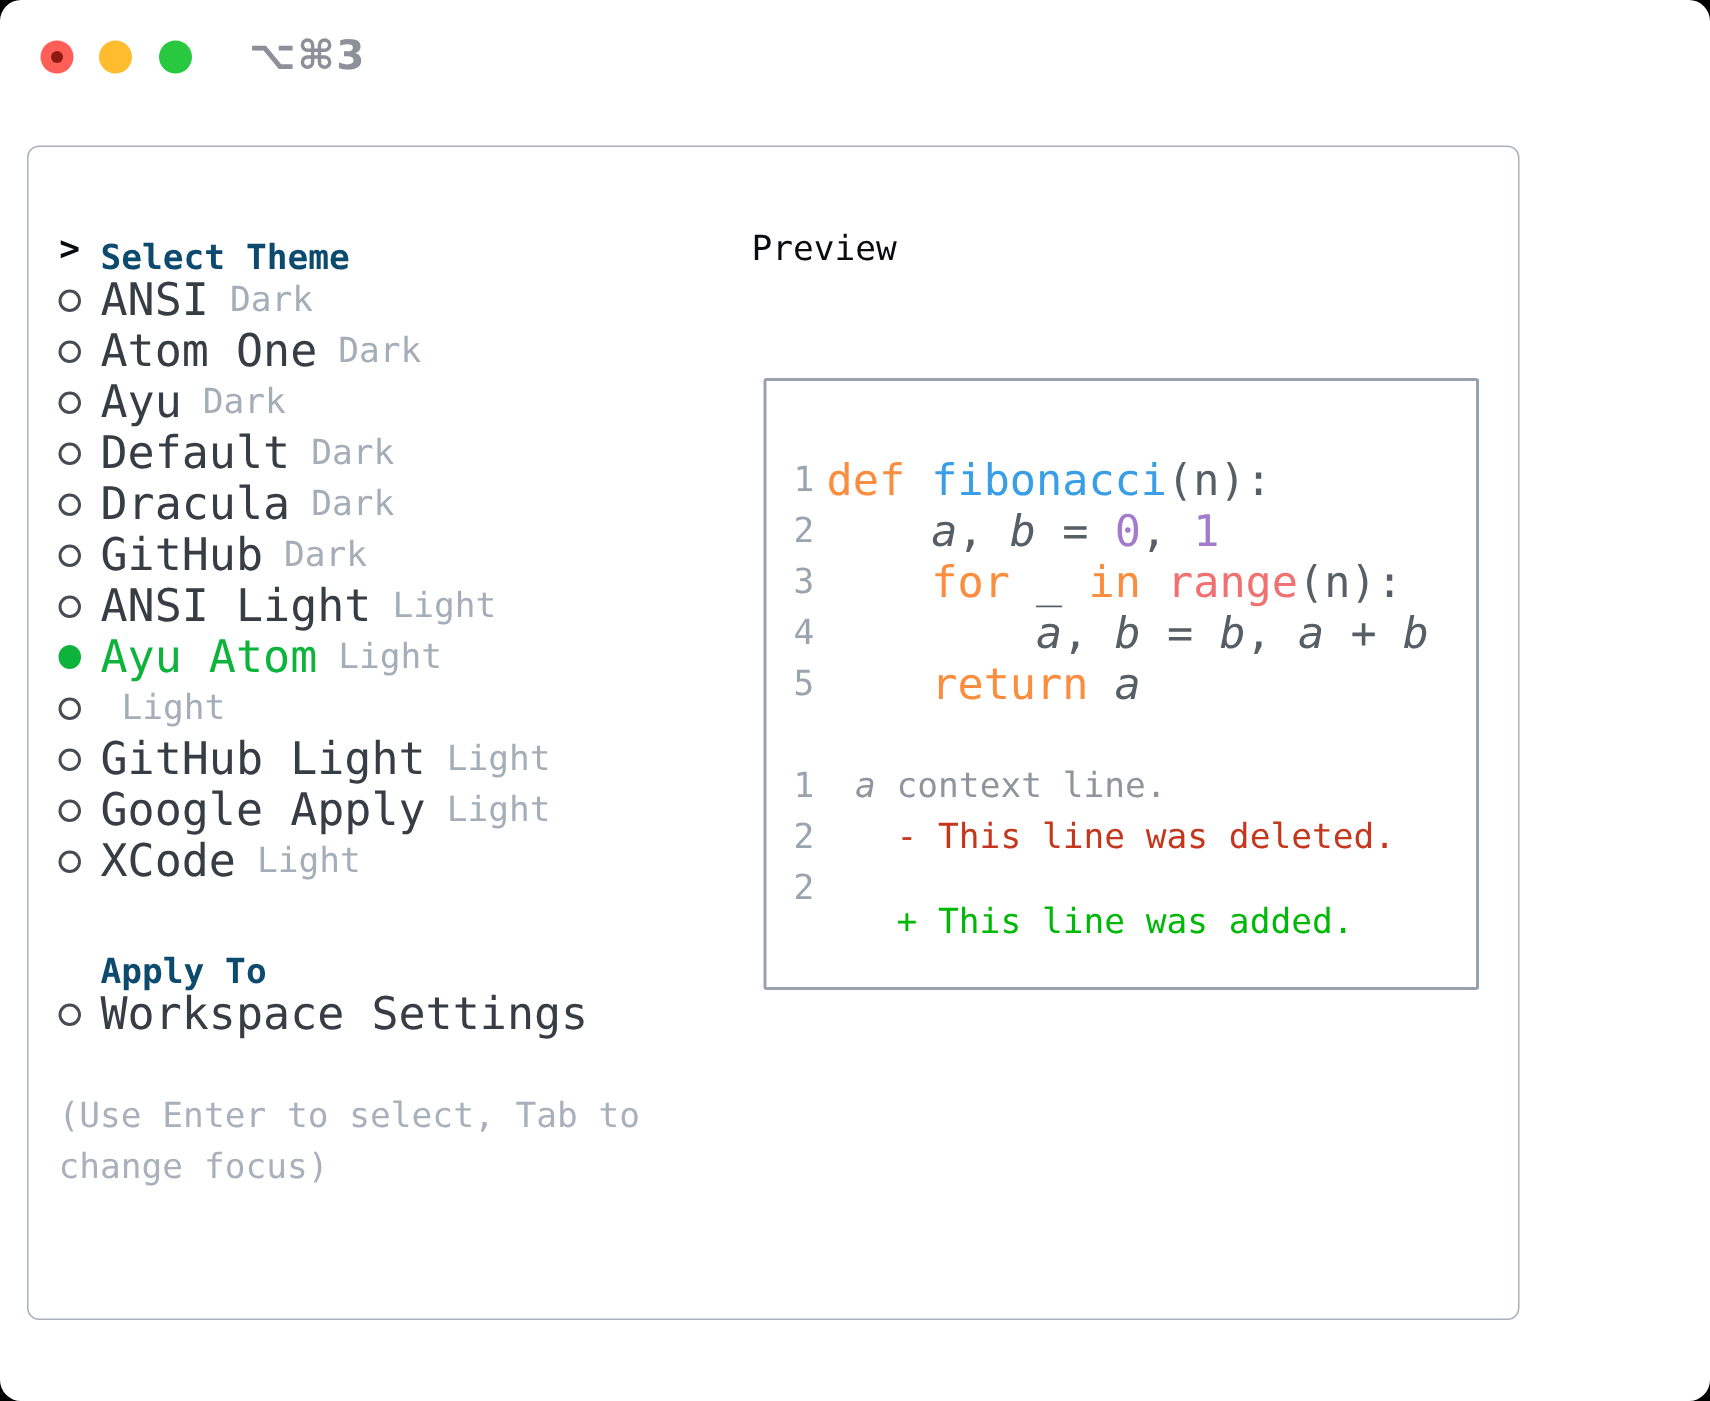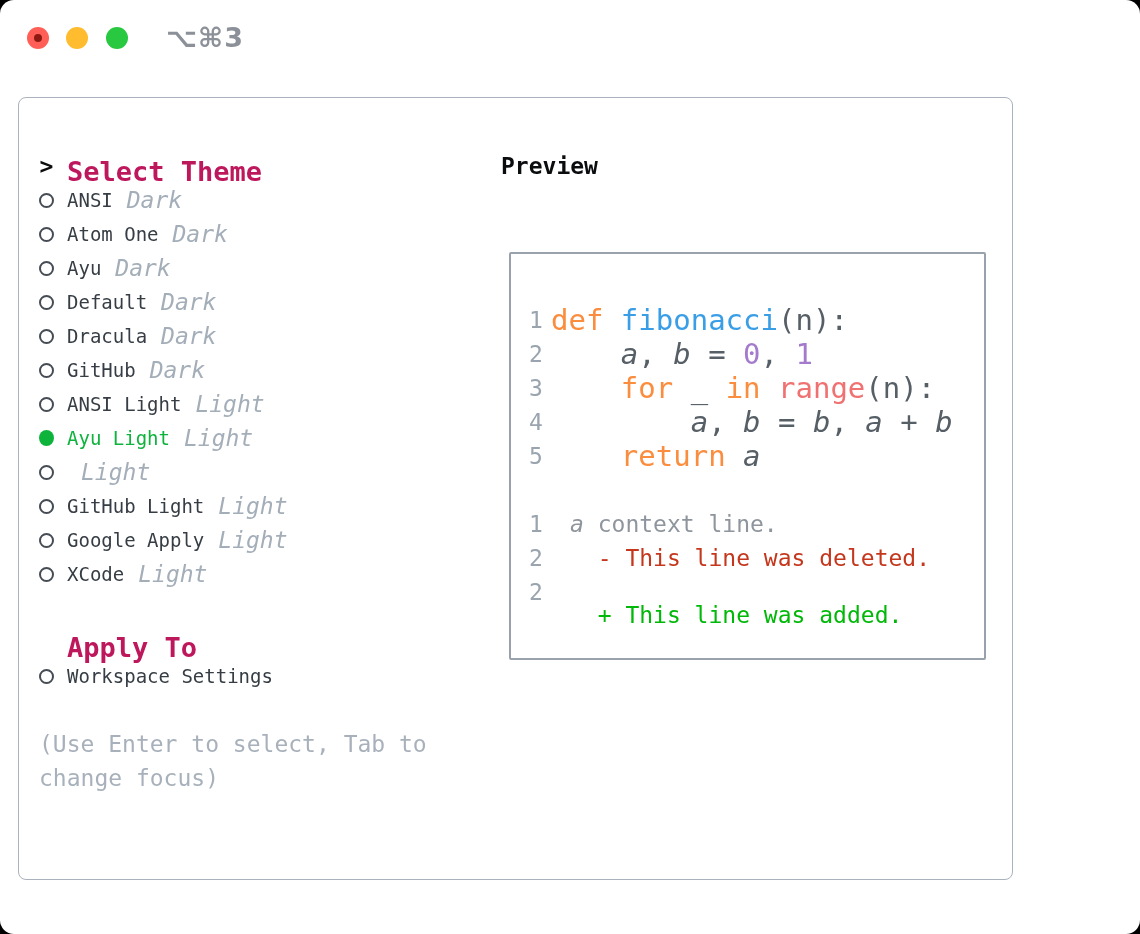--- a/index.html
+++ b/index.html
@@ -35,38 +35,38 @@
     border:1.5px solid #aab2bd;border-radius:8px;
     box-sizing:border-box;
     display:flex;align-items:flex-start;
     padding:51px 0 0 20px;
     background:#fff;
   }
   .left-col{width:444px;flex:none;}
   .row{height:34px;display:flex;align-items:center;}
   .icon-slot{width:15px;flex:none;margin-right:13px;display:flex;align-items:center;justify-content:center;}
   .prompt{font-size:23px;font-weight:bold;color:#0a0c0e;}
-  .hdr-text{font-size:27px;font-weight:bold;color:#be185d;margin-top:11px;}
+  .hdr-text{font-size:23px;font-weight:bold;color:#0c4a6e;margin-top:11px;}
   .radio{
     width:15px;height:15px;box-sizing:border-box;border-radius:50%;
     border:2px solid #454c54;background:transparent;
   }
   .radio.sel{width:16px;height:16px;border:none;background:#0eb33c;}
-  .t-name{font-size:19px;color:#363d44;white-space:pre;text-align:center;}
+  .t-name{font-size:30px;color:#363d44;white-space:pre;text-align:center;}
   .t-name.sel-text{color:#0eb33c;}
-  .t-variant{font-size:23px;color:#a4aeb9;margin-left:14px;white-space:pre;font-style:italic;}
+  .t-variant{font-size:23px;color:#a4aeb9;margin-left:14px;white-space:pre;}
   .apply-header{margin-top:34px;}
   .hint{
     margin-top:34px;width:412px;
     font-size:23px;line-height:34px;color:#a8b1bb;
   }
   
   .right-col{flex:1;padding-left:18px;}
   .preview-label{height:34px;display:flex;align-items:center;
-    font-size:23px;font-weight:bold;color:#0a0c0e;}
+    font-size:23px;font-weight:normal;color:#0a0c0e;}
   .preview-box{
     margin-left:8px;margin-top:0;
     width:477px;height:408px;box-sizing:border-box;
     border:2px solid #99a2ac;border-radius:2px;
     padding:49px 0 0 18px;overflow:hidden;
     background:#fff;
   }
   .preview-box{margin-top:69px;}        
   .right-col .preview-label{position:relative;top:0;}
   
@@ -158,21 +158,21 @@
             <span class="icon-slot">
               <span class="radio"></span>
             </span>
             <span class="t-name">ANSI Light</span>
             <span class="t-variant">Light</span>
           </div>
           <div class="row">
             <span class="icon-slot">
               <span class="radio sel"></span>
             </span>
-            <span class="t-name sel-text">Ayu Light</span>
+            <span class="t-name sel-text">Ayu Atom</span>
             <span class="t-variant">Light</span>
           </div>
           <div class="row">
             <span class="icon-slot">
               <span class="radio"></span>
             </span>
             <span class="t-variant">Light</span>
           </div>
           <div class="row">
             <span class="icon-slot">

